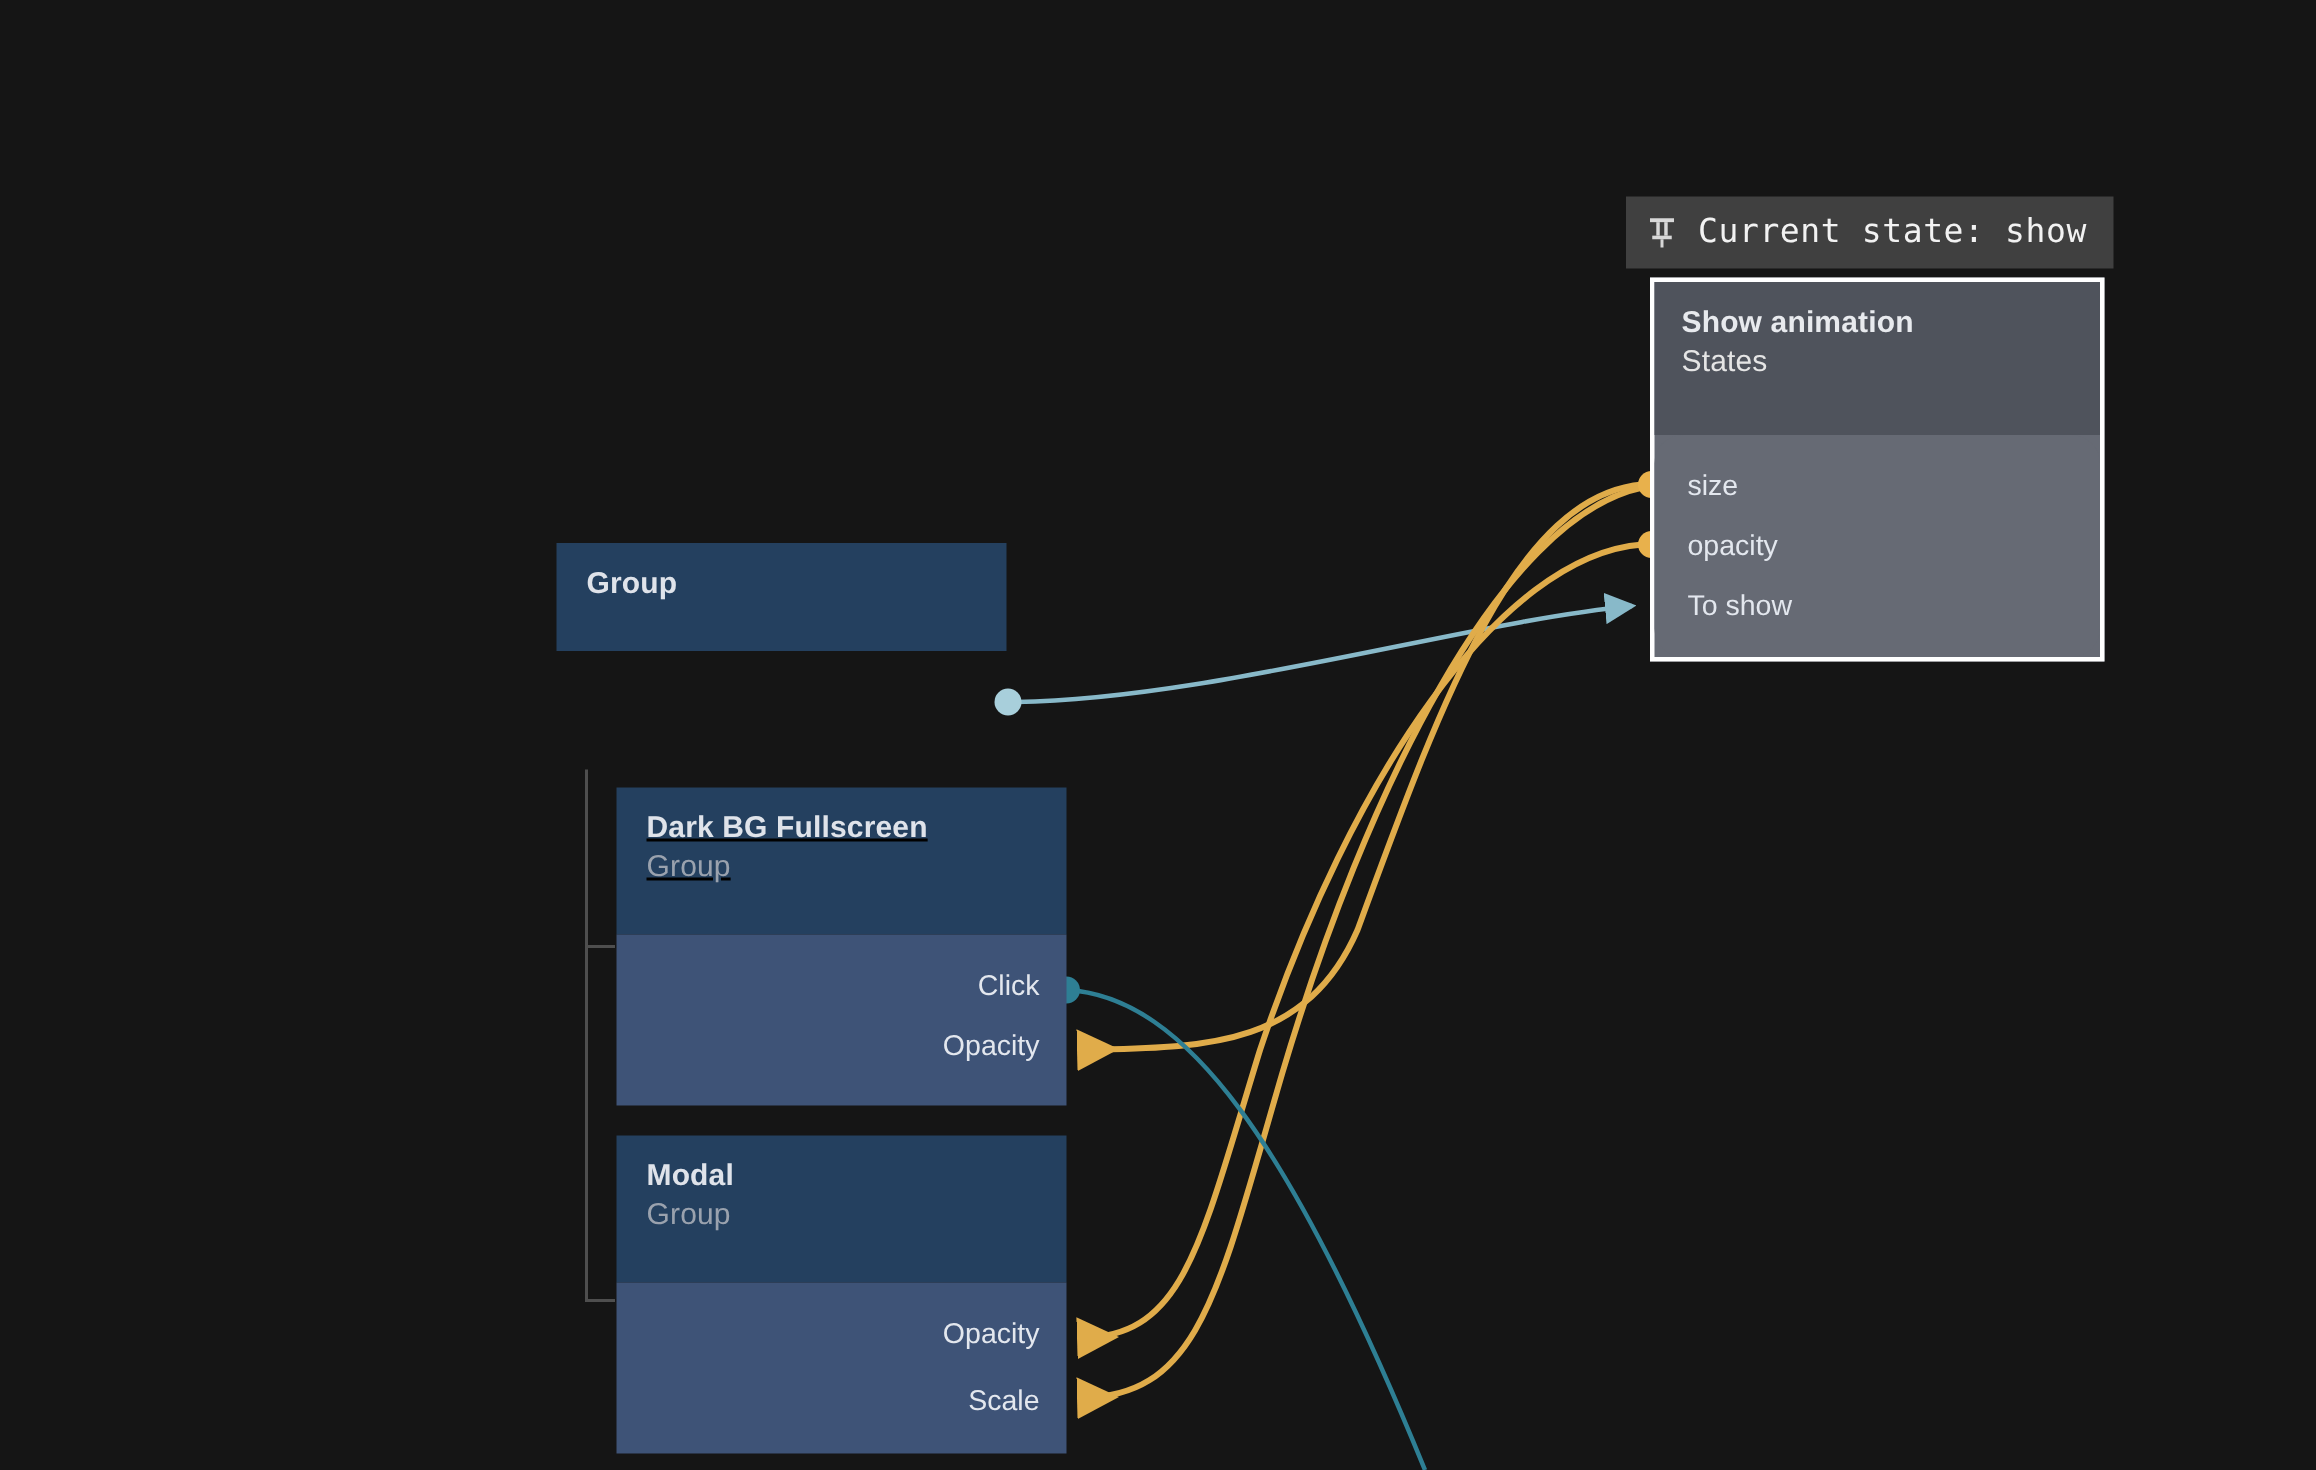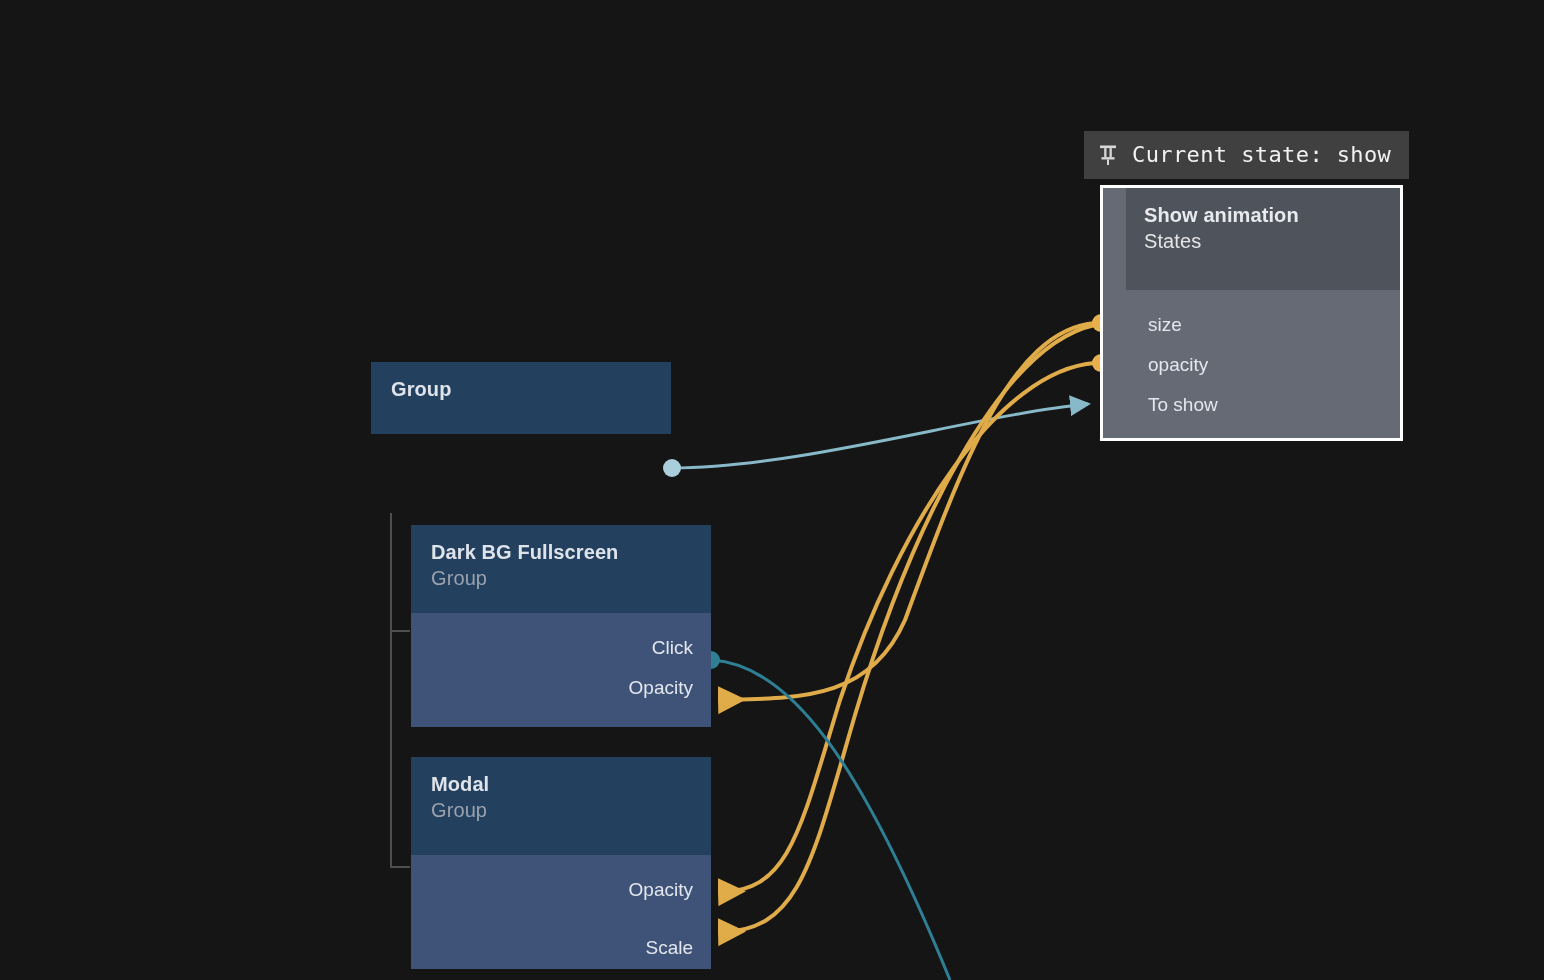--- a/index.html
+++ b/index.html
@@ -74,21 +74,20 @@
   }
 
   
   .node-blue .node-header { background: #24405f; padding-left: 20px; }
   .node-blue .node-body   { background: #3e5377; }
 
   
   .node-gray {
     border: 3px solid #ffffff;
     background: #666a74;
-    padding-left: 23px;
   }
   .node-gray .node-header { background: #4f535c; }
   .node-gray .node-body   { background: #666a74; border-radius: 19px; }
   .node-gray .node-title  { color: #e8eaee; }
   .node-gray .node-subtitle { color: #e5e5e5; }
 
   
   .port-row {
     position: absolute;
     height: 26px;
@@ -182,21 +181,21 @@
     <span class="banner-text">Current state: show</span>
   </div>
 
   <div class="node node-blue" style="left:371px; top:362px; width:300px;">
     <div class="node-header" style="height:72px;">
       <div class="node-title">Group</div>
     </div>
   </div>
 
   <div class="node node-blue" style="left:411px; top:525px; width:300px;">
-    <div class="node-header" style="height:88px;">
+    <div class="node-header" style="height:98px;text-decoration:underline;">
       <div class="node-title">Dark BG Fullscreen</div>
       <div class="node-subtitle">Group</div>
     </div>
     <div class="node-body" style="height:114px;">
       <div class="port-row out" style="top:22px;">
         <span>Click</span>
       </div>
       <div class="port-row out" style="top:62px;">
         <span>Opacity</span>
       </div>
@@ -205,21 +204,21 @@
 
   <div class="node node-blue" style="left:411px; top:757px; width:300px;">
     <div class="node-header" style="height:98px;">
       <div class="node-title">Modal</div>
       <div class="node-subtitle">Group</div>
     </div>
     <div class="node-body" style="height:114px;">
       <div class="port-row out" style="top:22px;">
         <span>Opacity</span>
       </div>
-      <div class="port-row out" style="top:80px;">
+      <div class="port-row out" style="top:67px;">
         <span>Scale</span>
       </div>
     </div>
   </div>
 
   <div class="node node-gray" style="left:1100px; top:185px; width:303px;">
     <div class="node-header" style="height:102px;">
       <div class="node-title">Show animation</div>
       <div class="node-subtitle">States</div>
     </div>

